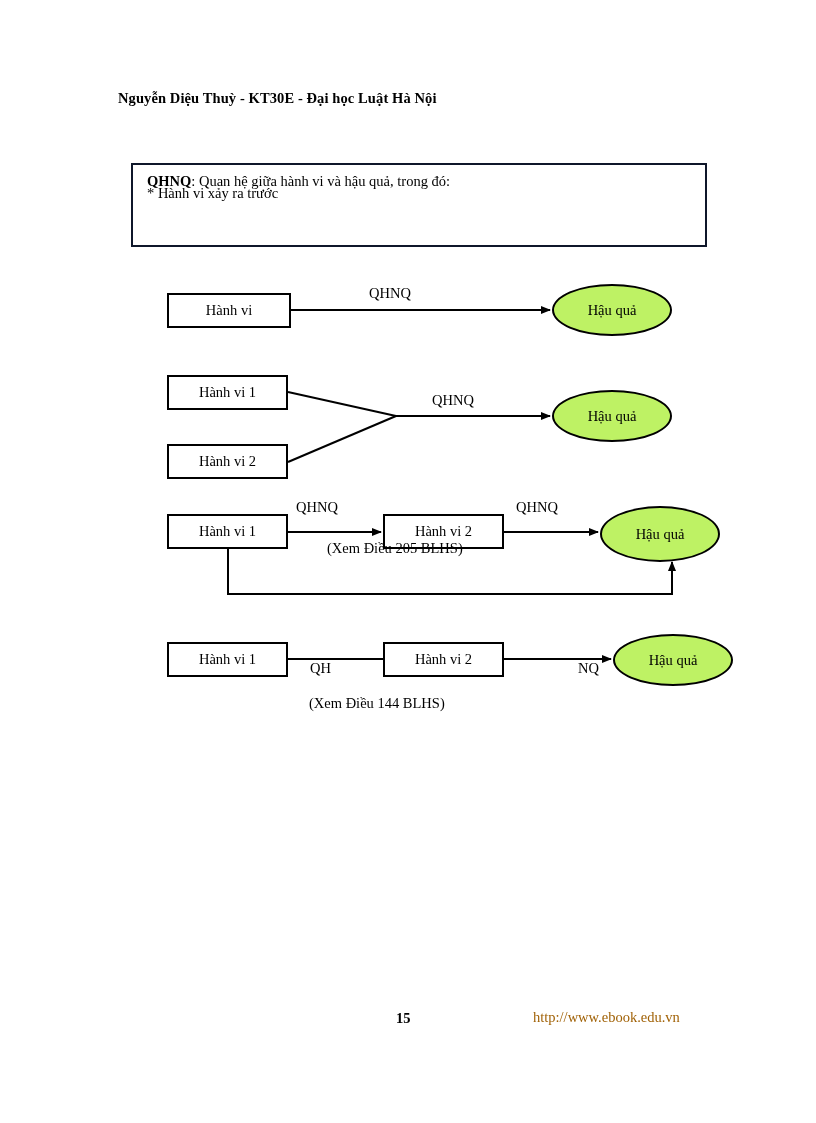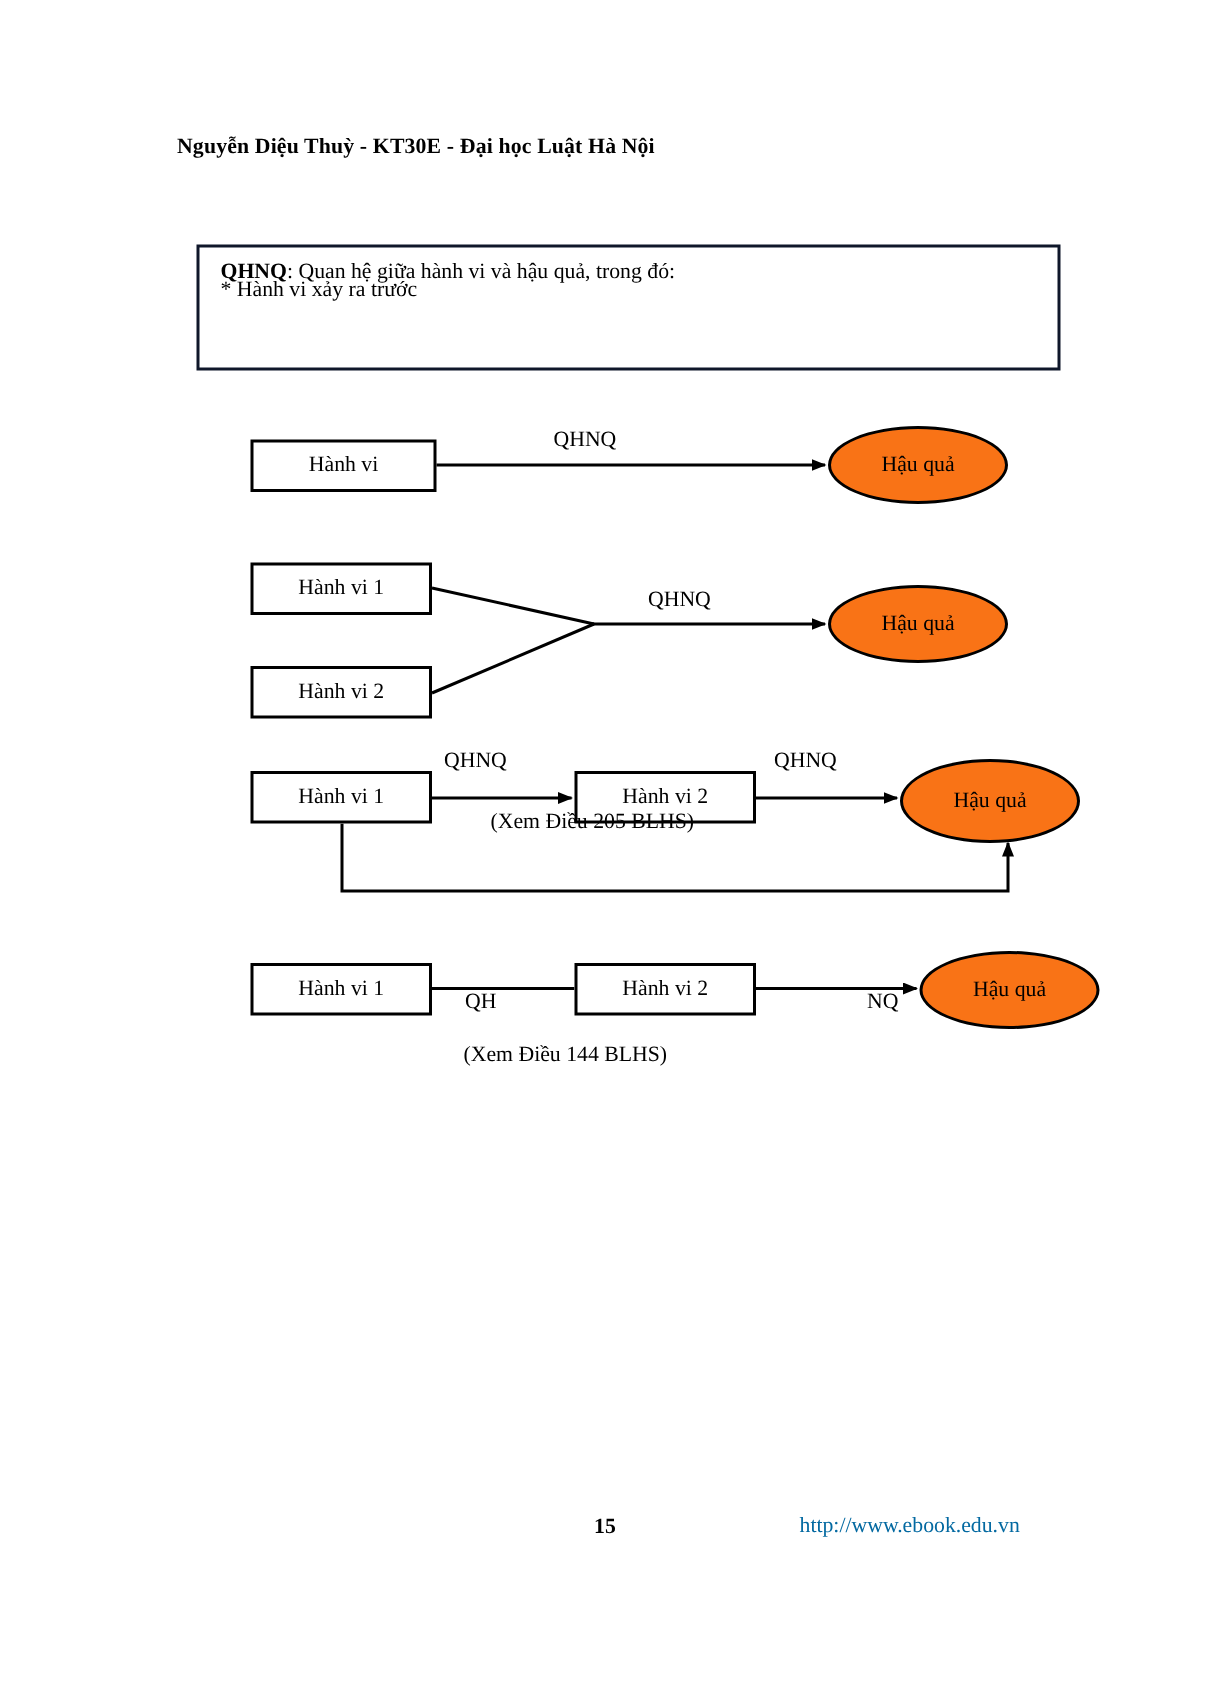--- a/index.html
+++ b/index.html
@@ -66,21 +66,21 @@
     justify-content: center;
     font-size: 14.5px;
     white-space: nowrap;
     z-index: 3;
   }
   .node-ellipse {
     position: absolute;
     border: 2px solid #000000;
     border-radius: 50%;
     box-sizing: border-box;
-    background: #f97316;
+    background: #bef264;
     display: flex;
     align-items: center;
     justify-content: center;
     font-size: 14.5px;
     white-space: nowrap;
     z-index: 3;
   }
   .edge-label {
     position: absolute;
     font-size: 14.5px;
@@ -109,21 +109,21 @@
     left: 396px;
     top: 1010px;
     font-size: 14.5px;
     font-weight: bold;
   }
   #watermark {
     position: absolute;
     left: 533px;
     top: 1009px;
     font-size: 14.5px;
-    color: #0369a1;
+    color: #a16207;
     white-space: nowrap;
   }
 </style>
 </head>
 <body>
 
 <div class="page">
 
   <div id="doc-header">Nguyễn Diệu Thuỳ - KT30E - Đại học Luật Hà Nội</div>
 

